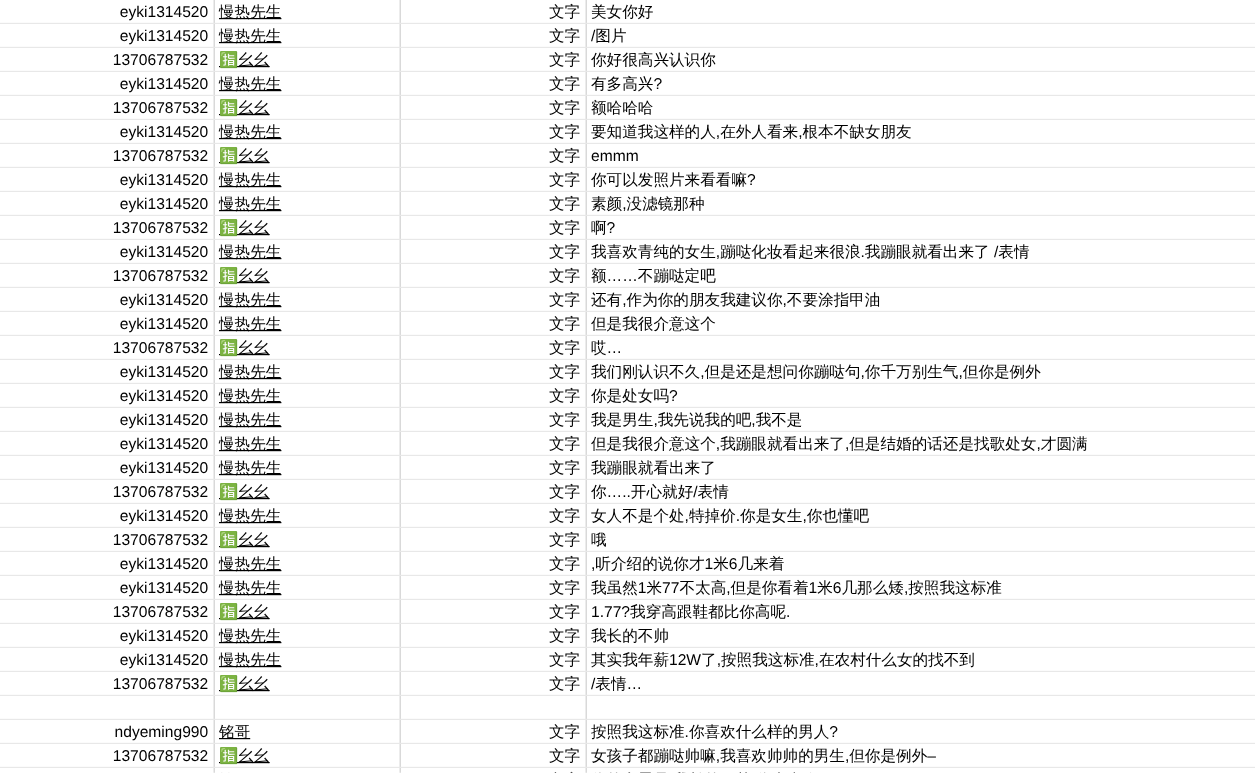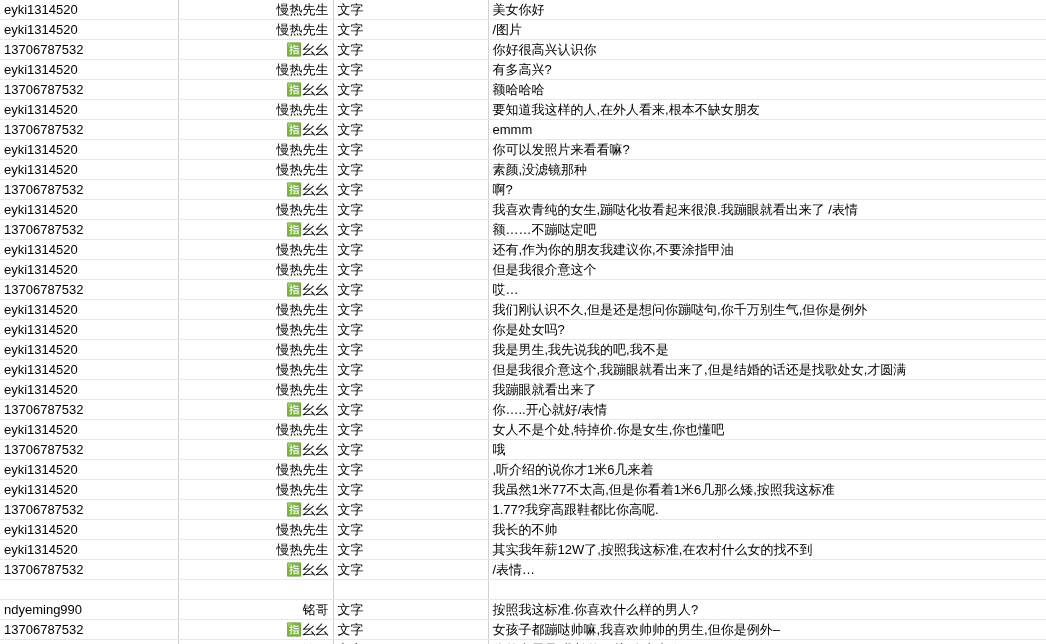--- a/index.html
+++ b/index.html
@@ -28,23 +28,23 @@
     border-bottom: 1px solid #e8e8e8;
     white-space: nowrap;
     overflow: hidden;
     font-size: 13px;
   }
   col.c-id { width: 178px; }
   col.c-name { width: 155px; }
   col.c-type { width: 155px; }
   col.c-msg  { width: 558px; }
 
-  .cell-id { text-align: left; }
-  .cell-name { text-align: right; }
-  .cell-type { text-align: left; padding-left: 8px; }
+  .cell-id { text-align: right; }
+  .cell-name { text-align: left; text-decoration: underline; }
+  .cell-type { text-align: right; padding-left: 8px; }
   .cell-msg { text-align: left; padding-right: 14px; }
 
   tr.blank td {
     border-bottom: 1px solid #e8e8e8;
   }
   tr.blank td.cell-id,
   tr.blank td.cell-name,
   tr.blank td.cell-type,
   tr.blank td.cell-msg { height: 19px; }
 </style>

